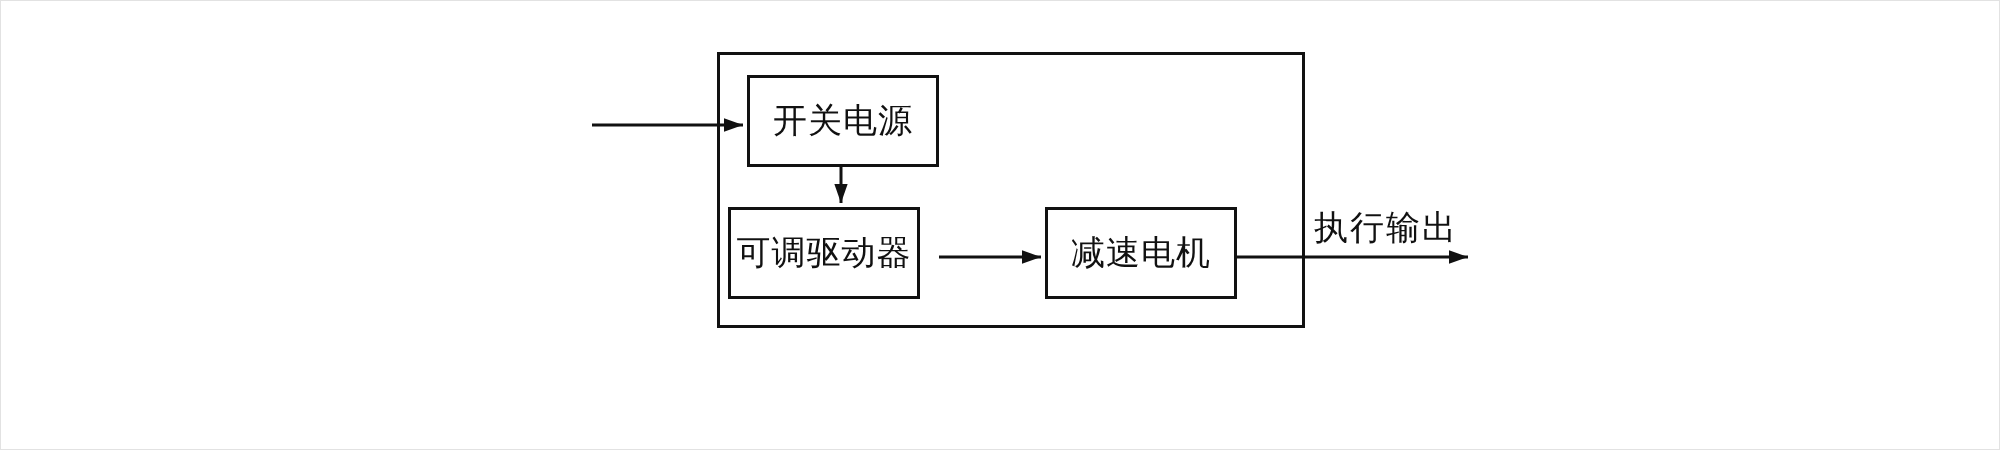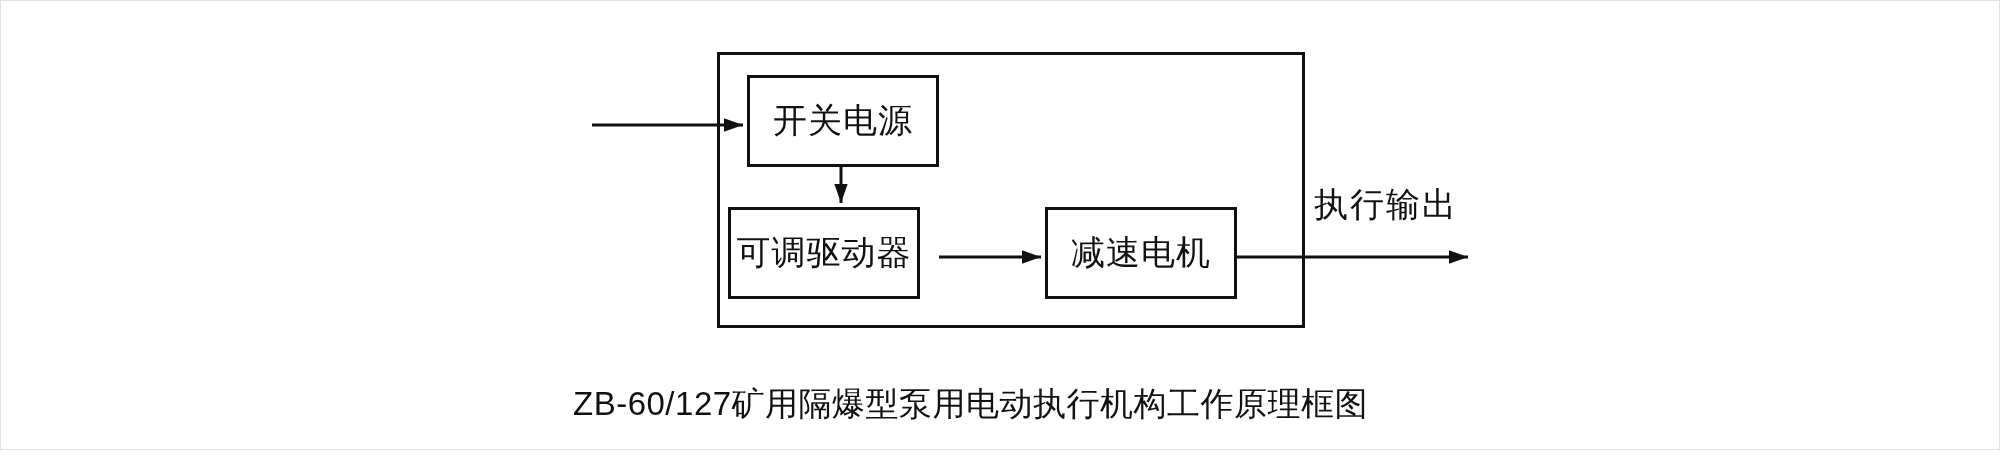--- a/index.html
+++ b/index.html
@@ -48,21 +48,21 @@
     position: absolute;
     left: 0;
     top: 0;
     width: 2000px;
     height: 465px;
     pointer-events: none;
   }
   .flow-label {
     position: absolute;
     left: 1314px;
-    top: 182px;
+    top: 205px;
     font-size: 34px;
     letter-spacing: 2px;
     white-space: nowrap;
   }
   .caption {
     position: absolute;
     left: 573px;
     top: 382px;
     font-size: 33px;
     letter-spacing: 0.5px;
@@ -95,15 +95,14 @@
   <div class="block block-driver">
     <span>可调驱动器</span>
   </div>
 
   <div class="block block-motor">
     <span>减速电机</span>
   </div>
 
   <div class="flow-label">执行输出</div>
 
-  <div class="caption">ZB-60/127矿用隔爆型泵用电动执行机构工作原理框图</div>
 
 </div>
 
 </body></html>

